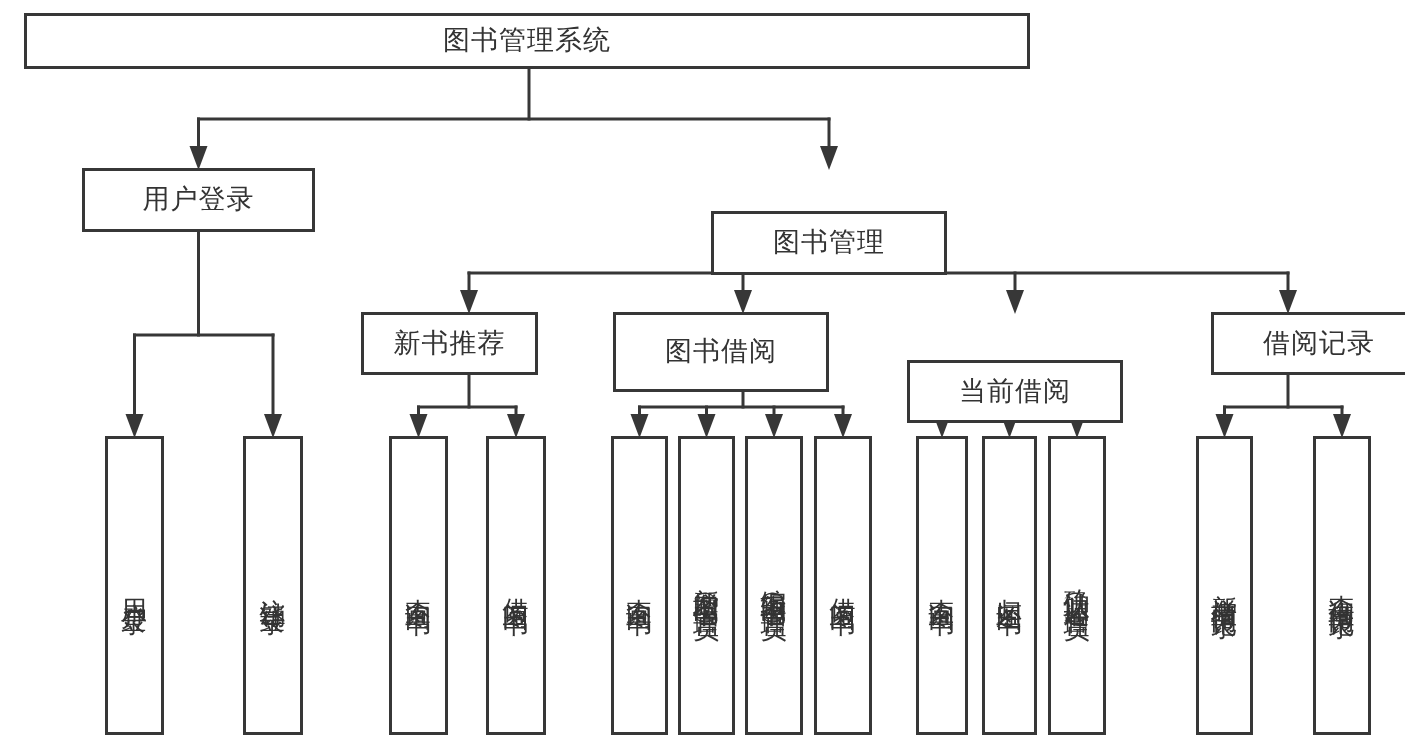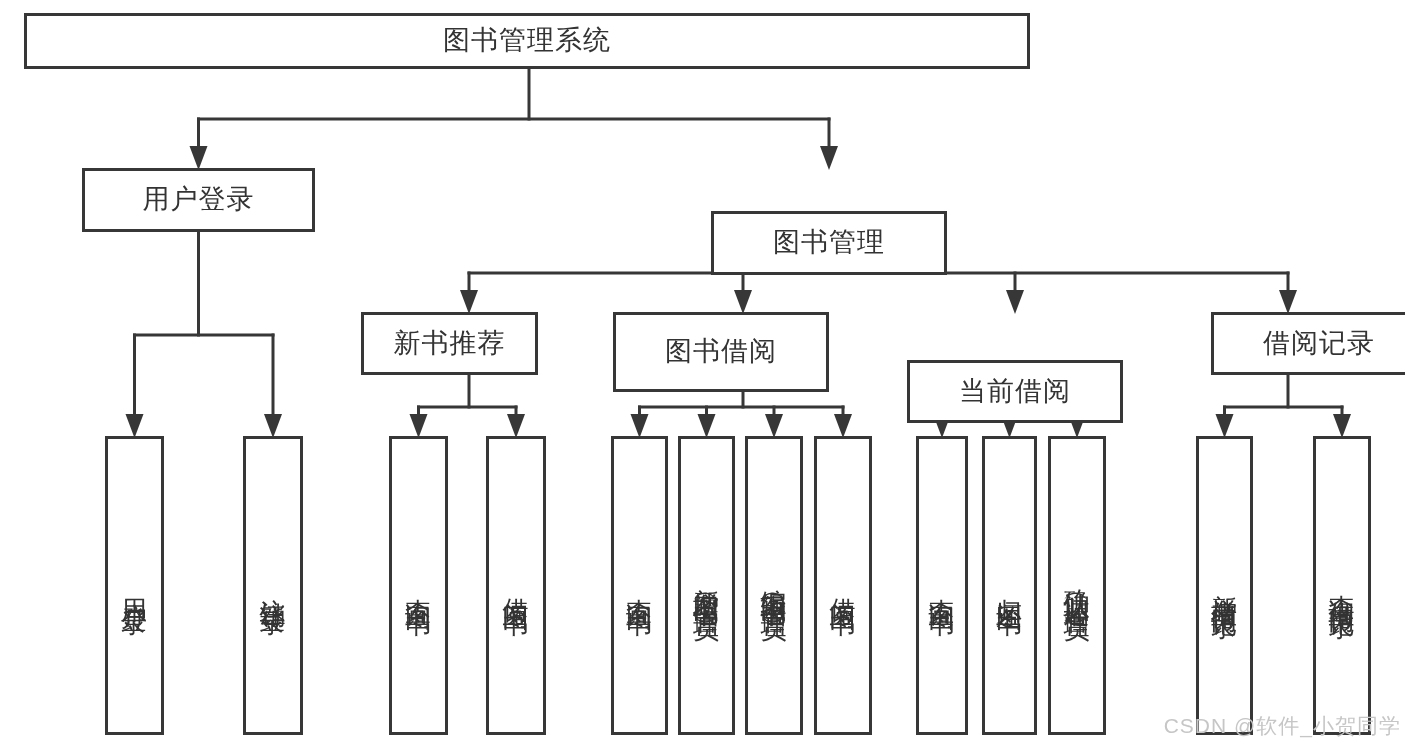--- a/index.html
+++ b/index.html
@@ -165,14 +165,13 @@
       <div class="node vertical" style="left: 1048px; top: 436px; width: 58px; height: 299px;">
         <span class="label">确认归还（管理员）</span>
       </div>
       <div class="node vertical" style="left: 1196px; top: 436px; width: 57px; height: 299px;">
         <span class="label">新增借阅记录</span>
       </div>
       <div class="node vertical" style="left: 1313px; top: 436px; width: 58px; height: 299px;">
         <span class="label">查询借阅记录</span>
       </div>
     </div>
-  <div class="watermark" style="color: rgb(198, 198, 198);">CSDN @软件_小贺同学</div>
 </div>
 
 </body></html>

